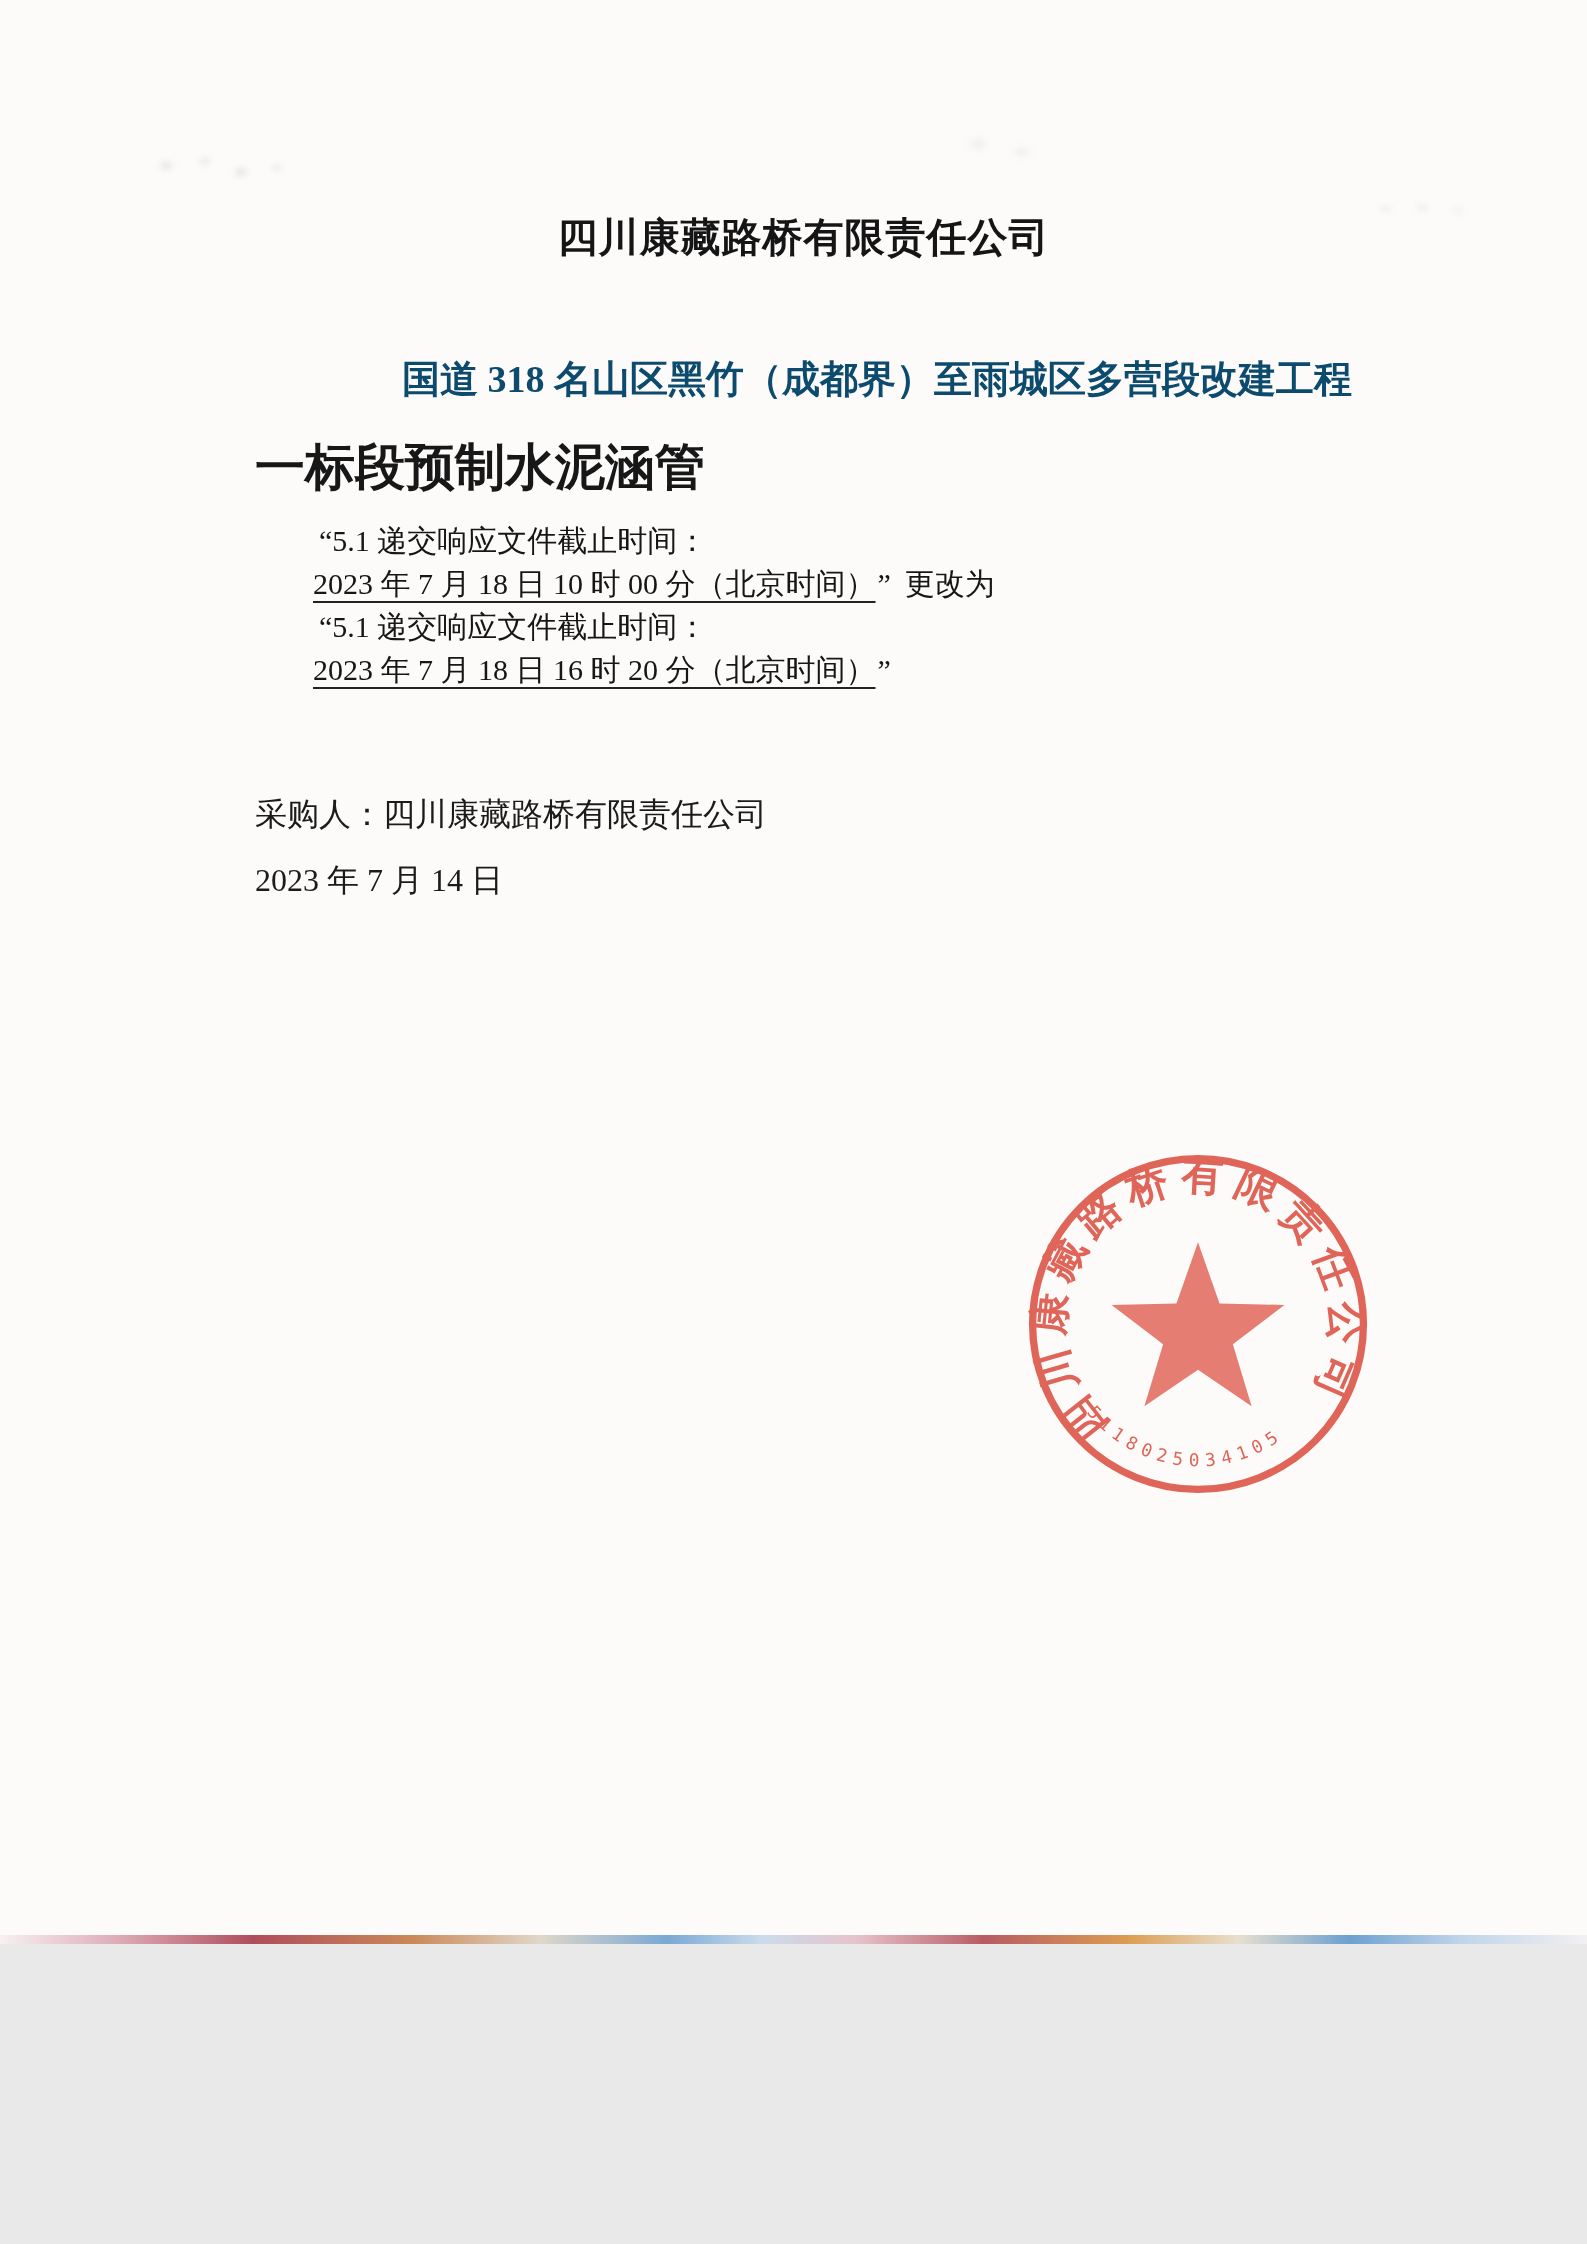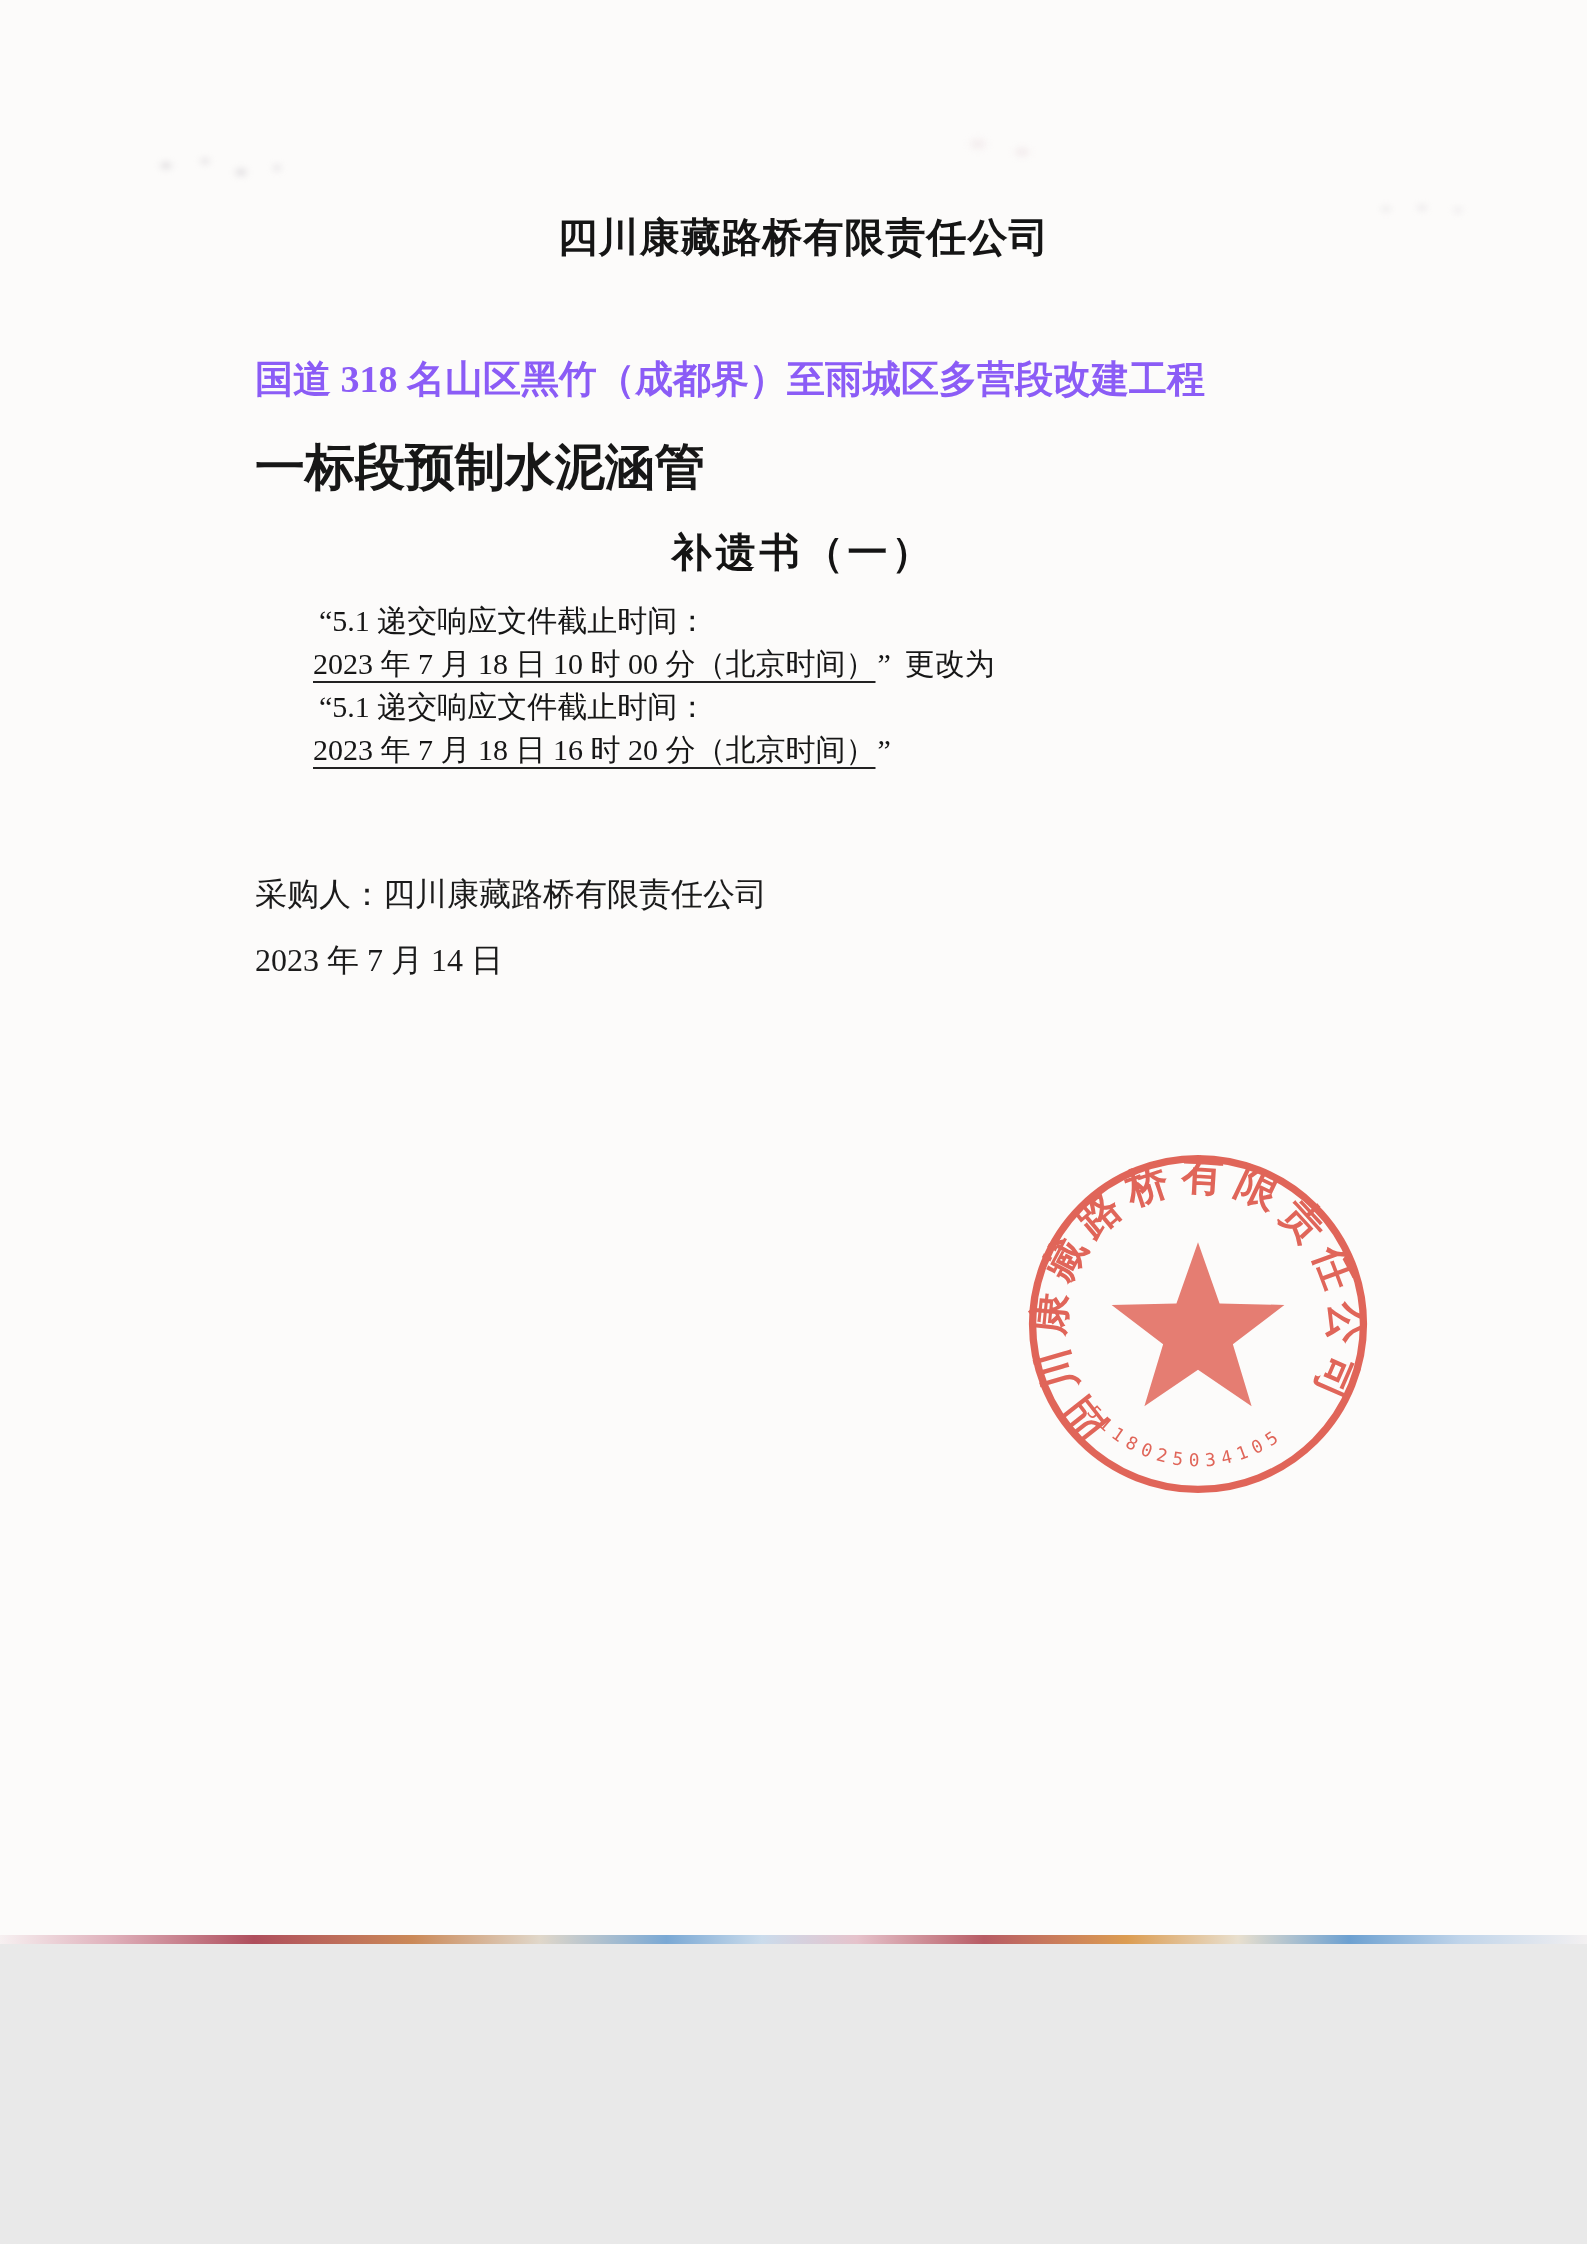--- a/index.html
+++ b/index.html
@@ -16,23 +16,23 @@
 
   .company-title{
     margin-top:210px;
     text-align:center;
     font-size:40px;font-weight:bold;
     letter-spacing:1px;
     color:#151515;
   }
   .project-line1{
     margin-top:92px;
-    text-align:left;
+    text-align:right;
     font-size:38px;font-weight:bold;line-height:1.2;
-    color:#8b5cf6;
+    color:#0c4a6e;
   }
   .project-line2{
     margin-top:34px;
     font-size:50px;font-weight:bold;line-height:1.2;
     color:#171717;
   }
   .doc-title{
     margin-top:32px;
     text-align:center;
     font-size:40px;font-weight:bold;letter-spacing:4px;line-height:1.2;
@@ -125,21 +125,20 @@
   <div class="smudge smudge-tr"></div>
 
   <div class="content">
 
     <div class="company-title">四川康藏路桥有限责任公司</div>
 
     <div class="project-line1">国道 318 名山区黑竹（成都界）至雨城区多营段改建工程</div>
 
     <div class="project-line2">一标段预制水泥涵管</div>
 
-    <div class="doc-title">补遗书（一）</div>
 
 
 
     <div class="quote-block">
       <div class="quote-line hang-quote">“5.1 递交响应文件截止时间：</div>
       <div class="quote-line">
         <span class="u">2023 年 7 月 18 日 10 时 00 分（北京时间）</span><span class="close-quote">”</span><span class="connector">更改为</span>
       </div>
       <div class="quote-line hang-quote">“5.1 递交响应文件截止时间：</div>
       <div class="quote-line">

